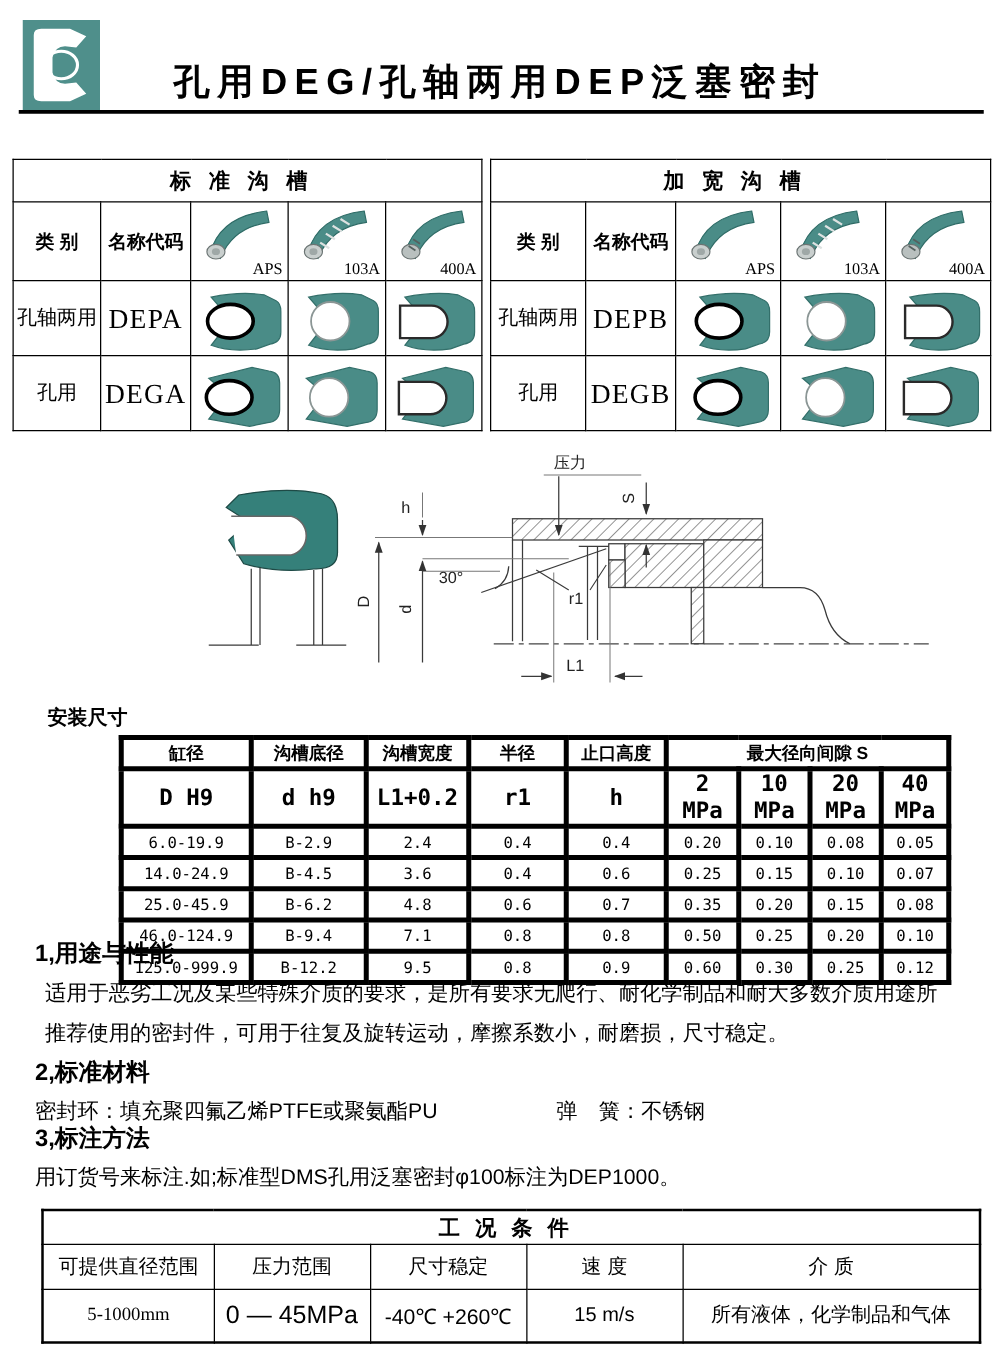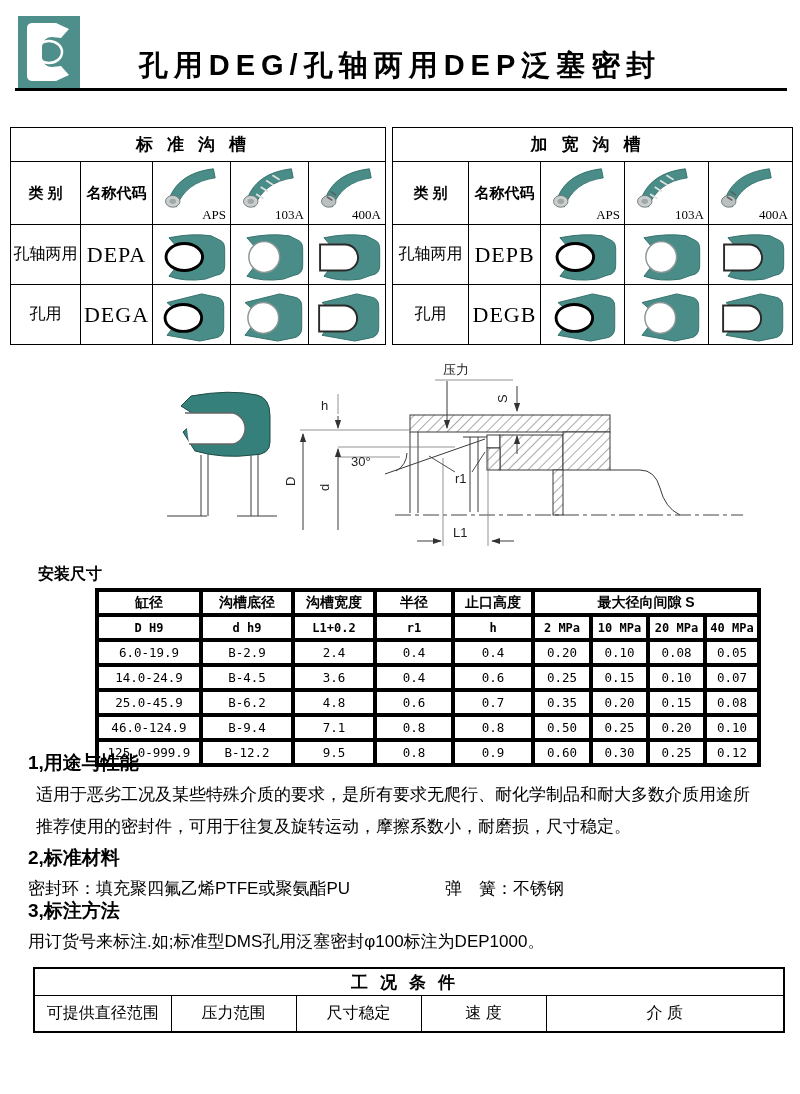--- a/index.html
+++ b/index.html
@@ -31,21 +31,21 @@
   
   .diagram{position:absolute;left:55px;top:358px;}
   .diagram text{font-size:13px;fill:#222;font-family:"Liberation Sans",sans-serif;}
 
   
   .dim-caption{position:absolute;left:38px;top:564px;font-size:16px;font-weight:bold;}
   .dim-table{position:absolute;left:95px;top:588px;width:662px;border-collapse:collapse;
              table-layout:fixed;text-align:center;}
   .dim-table td{border:4px solid #000000;height:21px;padding:0;}
   .dh1 td{font-size:14px;font-weight:bold;}
-  .dh2 td{font-family:"DejaVu Sans Mono",monospace;font-size:12px;font-weight:bold;}
+  .dh2 td{font-family:"DejaVu Sans Mono",monospace;font-size:18px;font-weight:bold;}
   .dd td{font-family:"DejaVu Sans Mono",monospace;font-size:12.5px;}
 
   
   .sec-title{position:absolute;left:28px;font-size:19px;font-weight:bold;}
   .sec-line{position:absolute;font-size:17px;white-space:nowrap;}
   .s1t{top:750px;} .s1l1{top:783px;left:36px;} .s1l2{top:815px;left:36px;}
   .s2t{top:845px;} .s2l{top:877px;left:28px;display:flex;gap:95px;}
   .s3t{top:898px;} .s3l{top:930px;left:28px;}
 
   
@@ -468,16 +468,23 @@
       <tr class="ct">
         <td colspan="5">工况条件</td>
       </tr>
       <tr class="ch">
         <td>可提供直径范围</td>
         <td>压力范围</td>
         <td>尺寸稳定</td>
         <td>速 度</td>
         <td>介 质</td>
       </tr>
+      <tr class="cd">
+        <td class="cd0">5-1000mm</td>
+        <td class="cd1">0 — 45MPa</td>
+        <td class="cd2">-40℃ +260℃</td>
+        <td class="cd3">15 m/s</td>
+        <td class="cd4">所有液体，化学制品和气体</td>
+      </tr>
     </tbody>
   </table>
 
 </div>
 
 </body></html>

